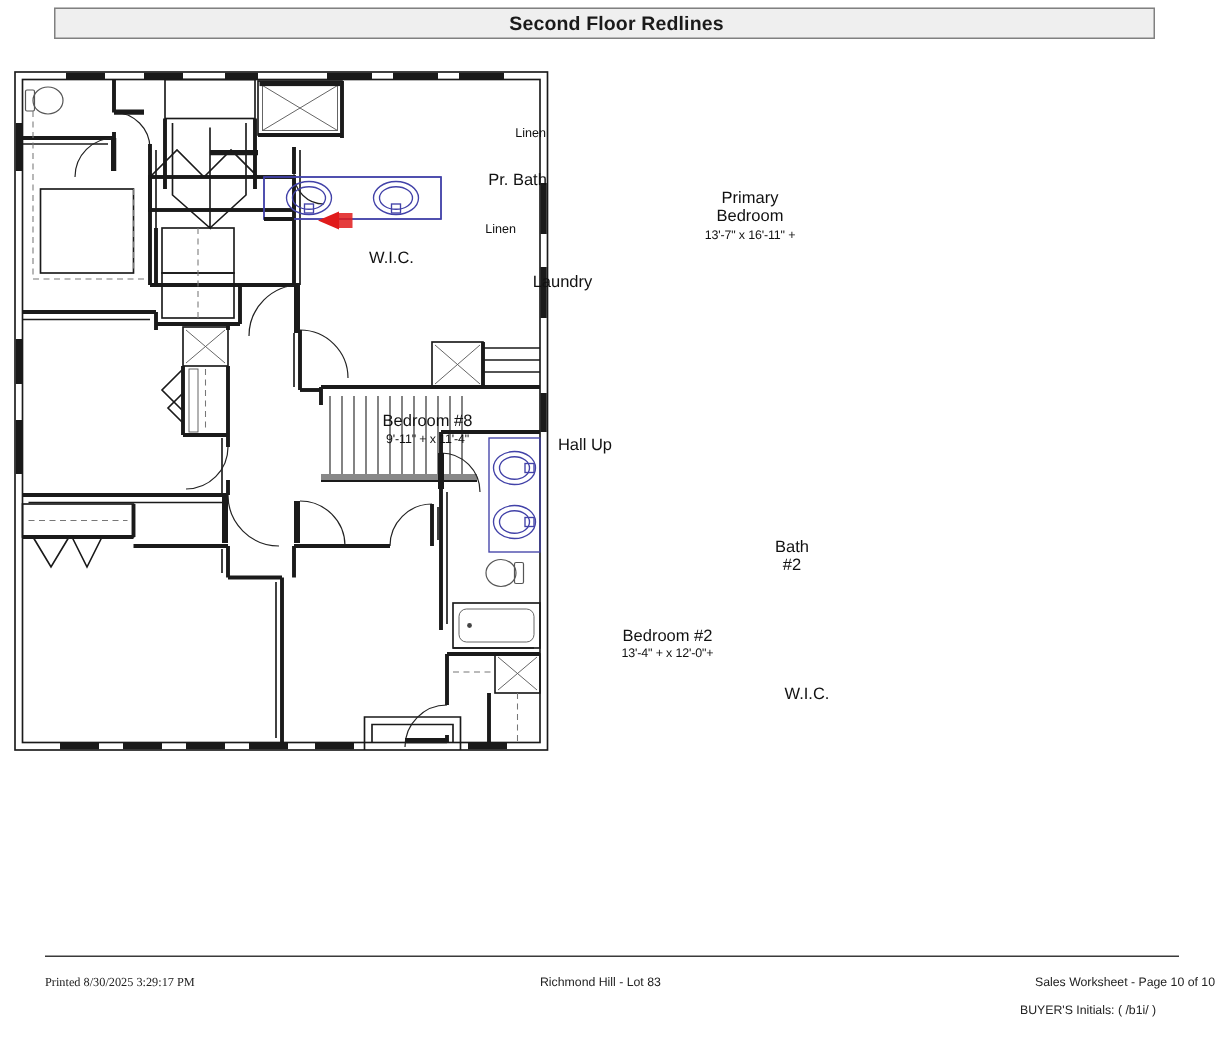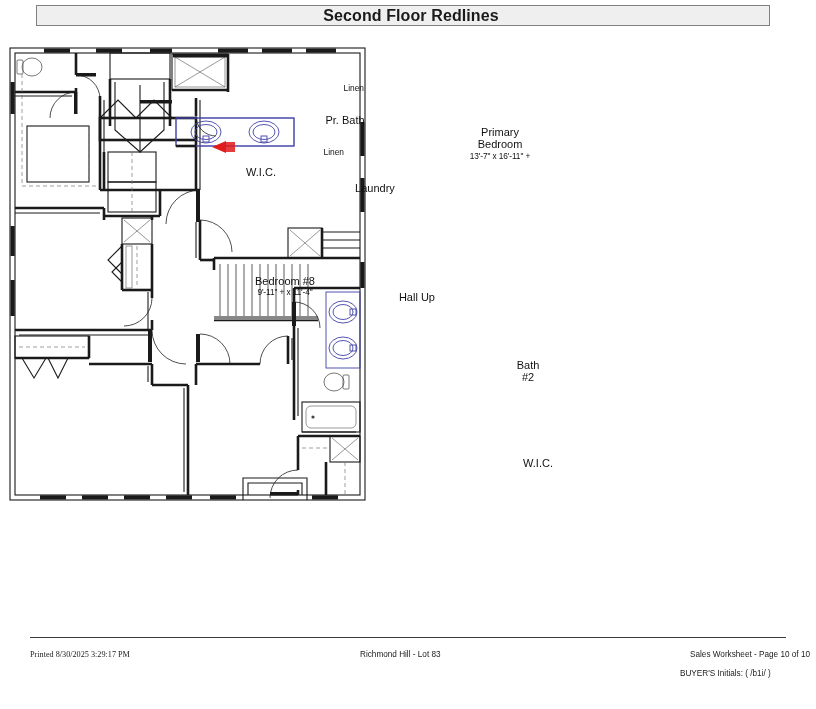--- a/index.html
+++ b/index.html
@@ -25,21 +25,21 @@
     width: 734px;
     height: 21px;
     border: 1px solid #808080;
     background: #efefef;
     box-sizing: border-box;
     display: flex;
     align-items: center;
     justify-content: center;
   }
   #title-bar-text {
-    font-size: 16px;
+    font-size: 13px;
     font-weight: bold;
     letter-spacing: 0.1px;
     color: #1a1a1a;
     padding-left: 16px;
   }
 
   
   #plan-area {
     position: absolute;
     left: 0;
@@ -391,35 +391,39 @@
     <span>Bedroom</span>
     <span class="dim">13'-7" x 16'-11" +</span>
   </div>
 
   <div class="room-label" style="left:230px; top:245px; width:110px;">
     <span>Bedroom #8</span>
     <span class="dim">9'-11" + x 11'-4"</span>
   </div>
 
 
+  <div class="room-label" style="left:390px; top:388px; width:110px;">
+    <span>Bedroom #2</span>
+    <span class="dim">13'-4" + x 12'-0"+</span>
+  </div>
 
   <div class="room-label" style="left:305px; top:84px; width:80px;">
     <span>Pr. Bath</span>
   </div>
 
   <div class="room-label" style="left:505px; top:330px; width:46px; line-height:1.05;">
     <span>Bath</span><br>
     <span>#2</span>
   </div>
 
   <div class="room-label" style="left:330px; top:152px; width:90px;">
     <span>Laundry</span>
   </div>
 
-  <div class="room-label" style="left:345px; top:261px; width:90px;text-align:right;">
+  <div class="room-label" style="left:345px; top:261px; width:90px;">
     <span>Hall Up</span>
   </div>
 
   <div class="room-label" style="left:216px; top:136px; width:90px;">
     <span>W.I.C.</span>
   </div>
 
   <div class="room-label" style="left:500px; top:427px; width:76px;">
     <span>W.I.C.</span>
   </div>

